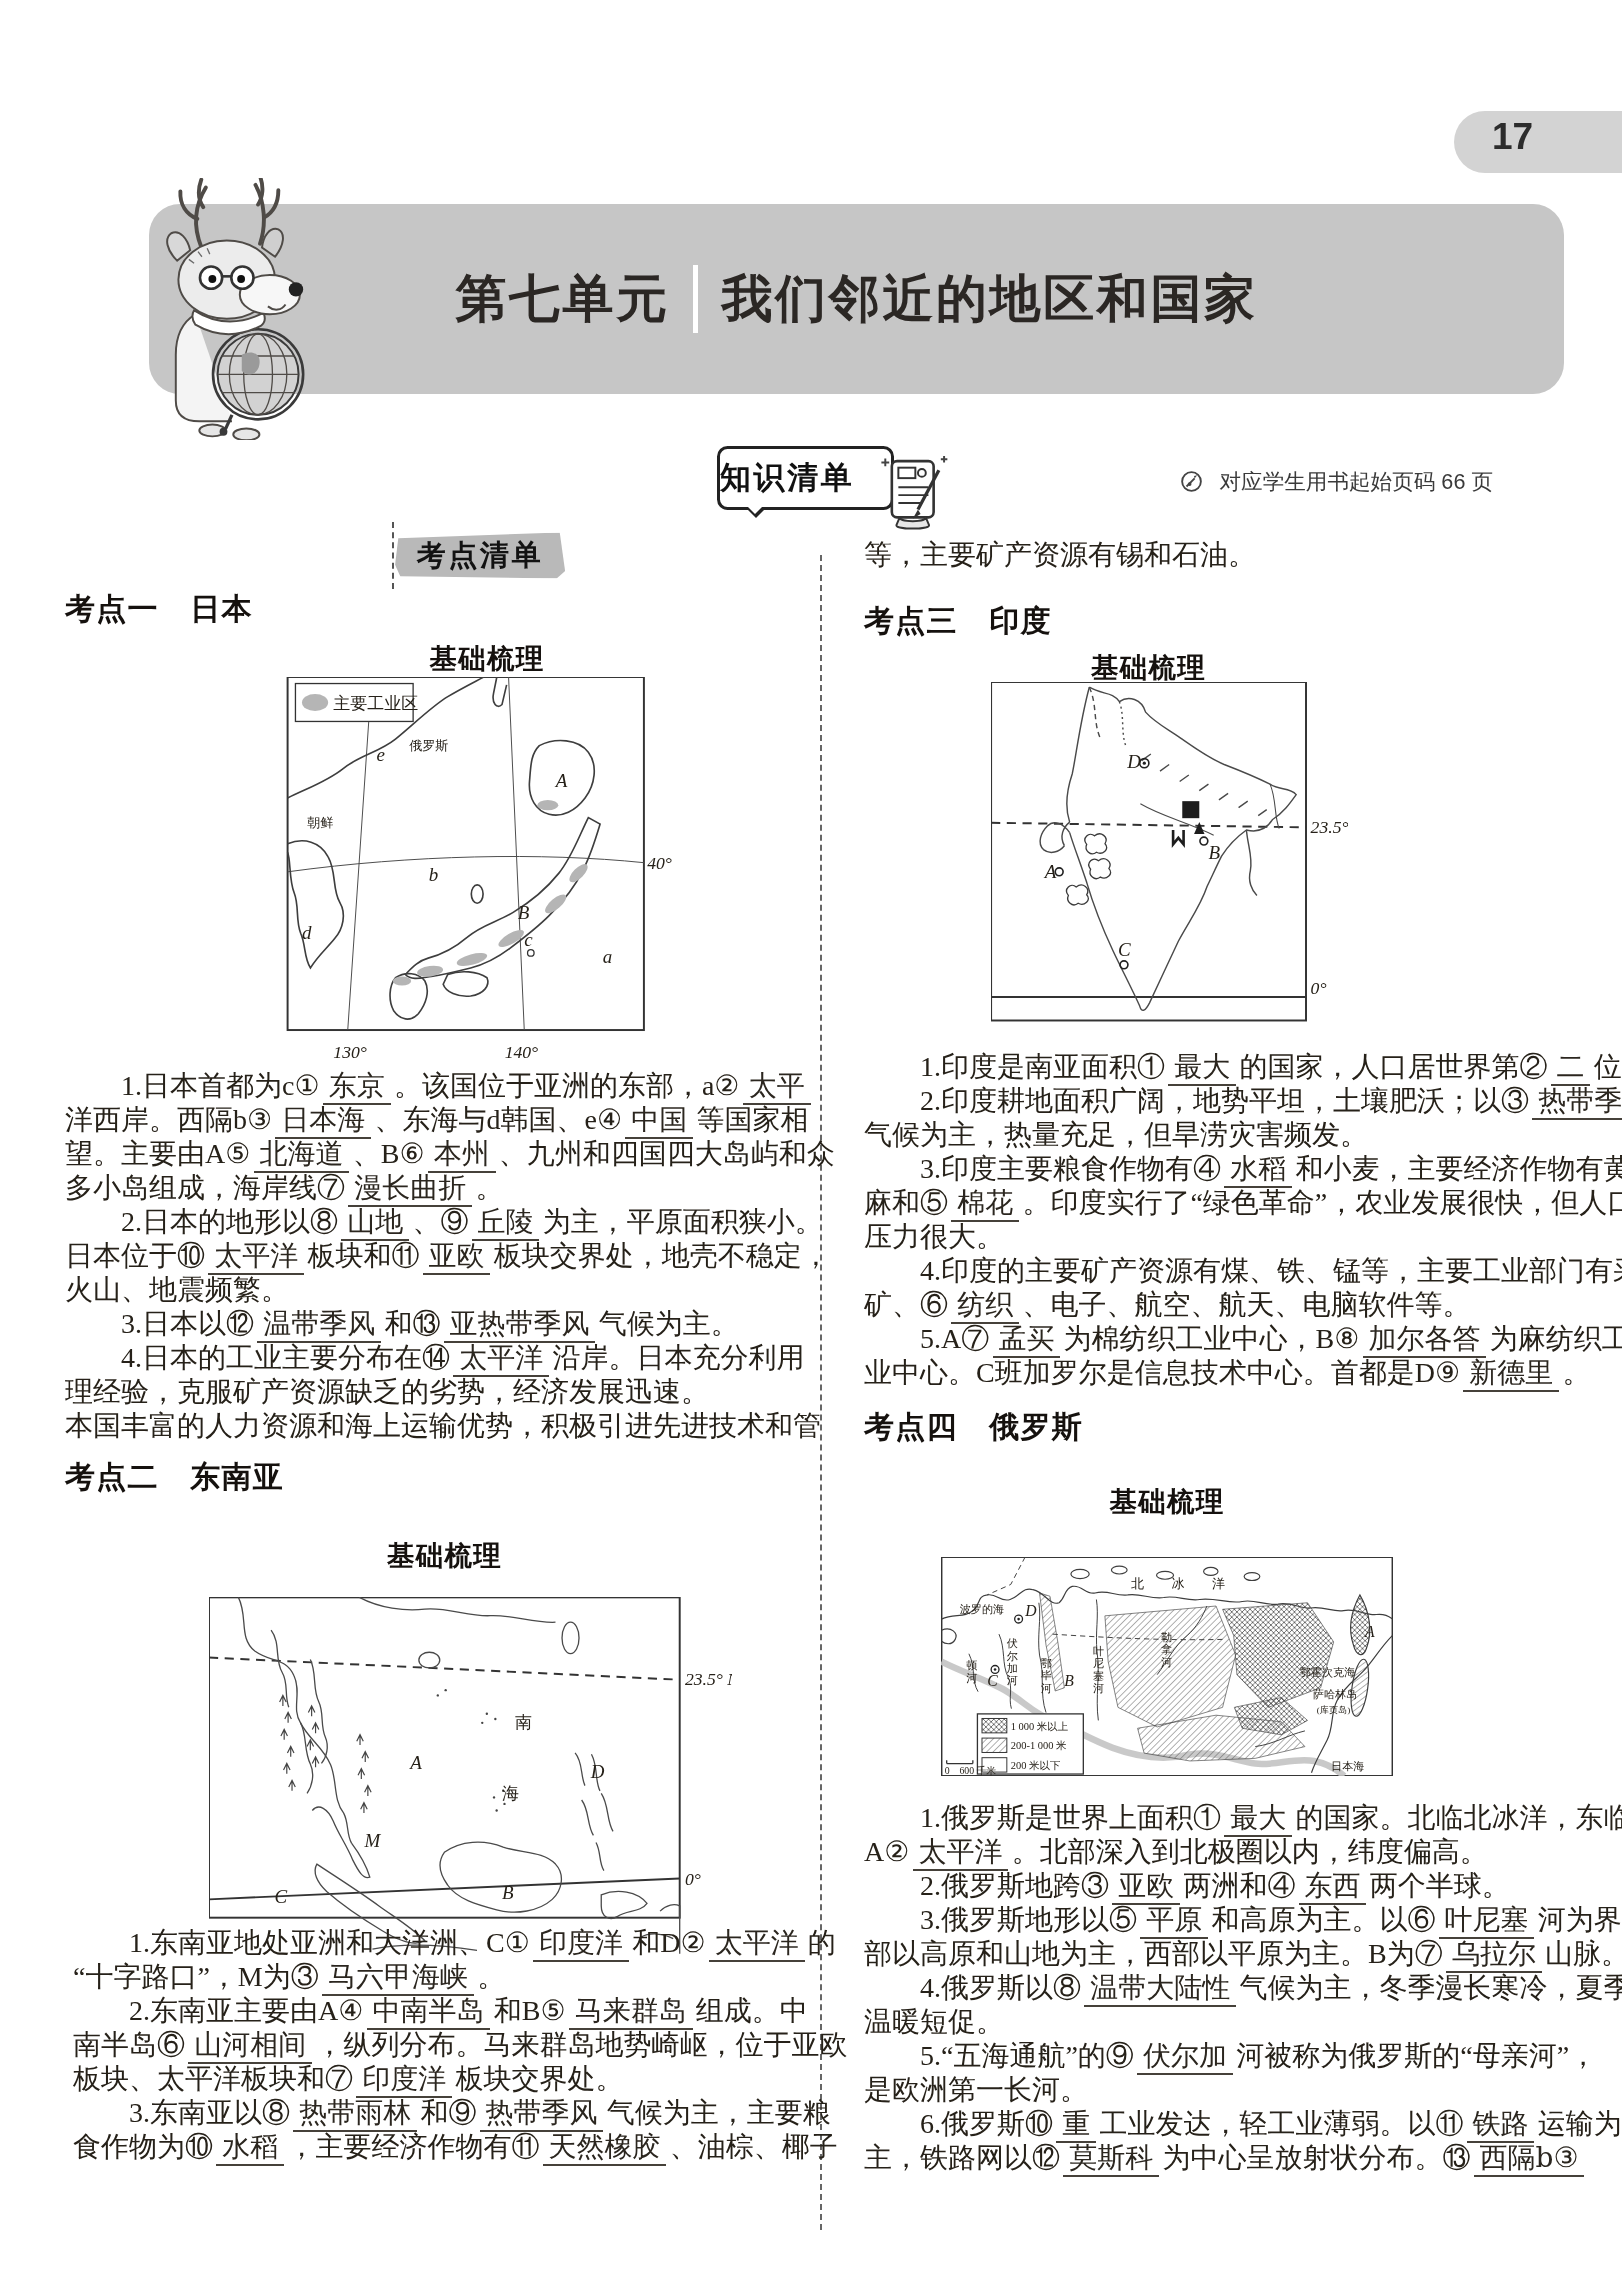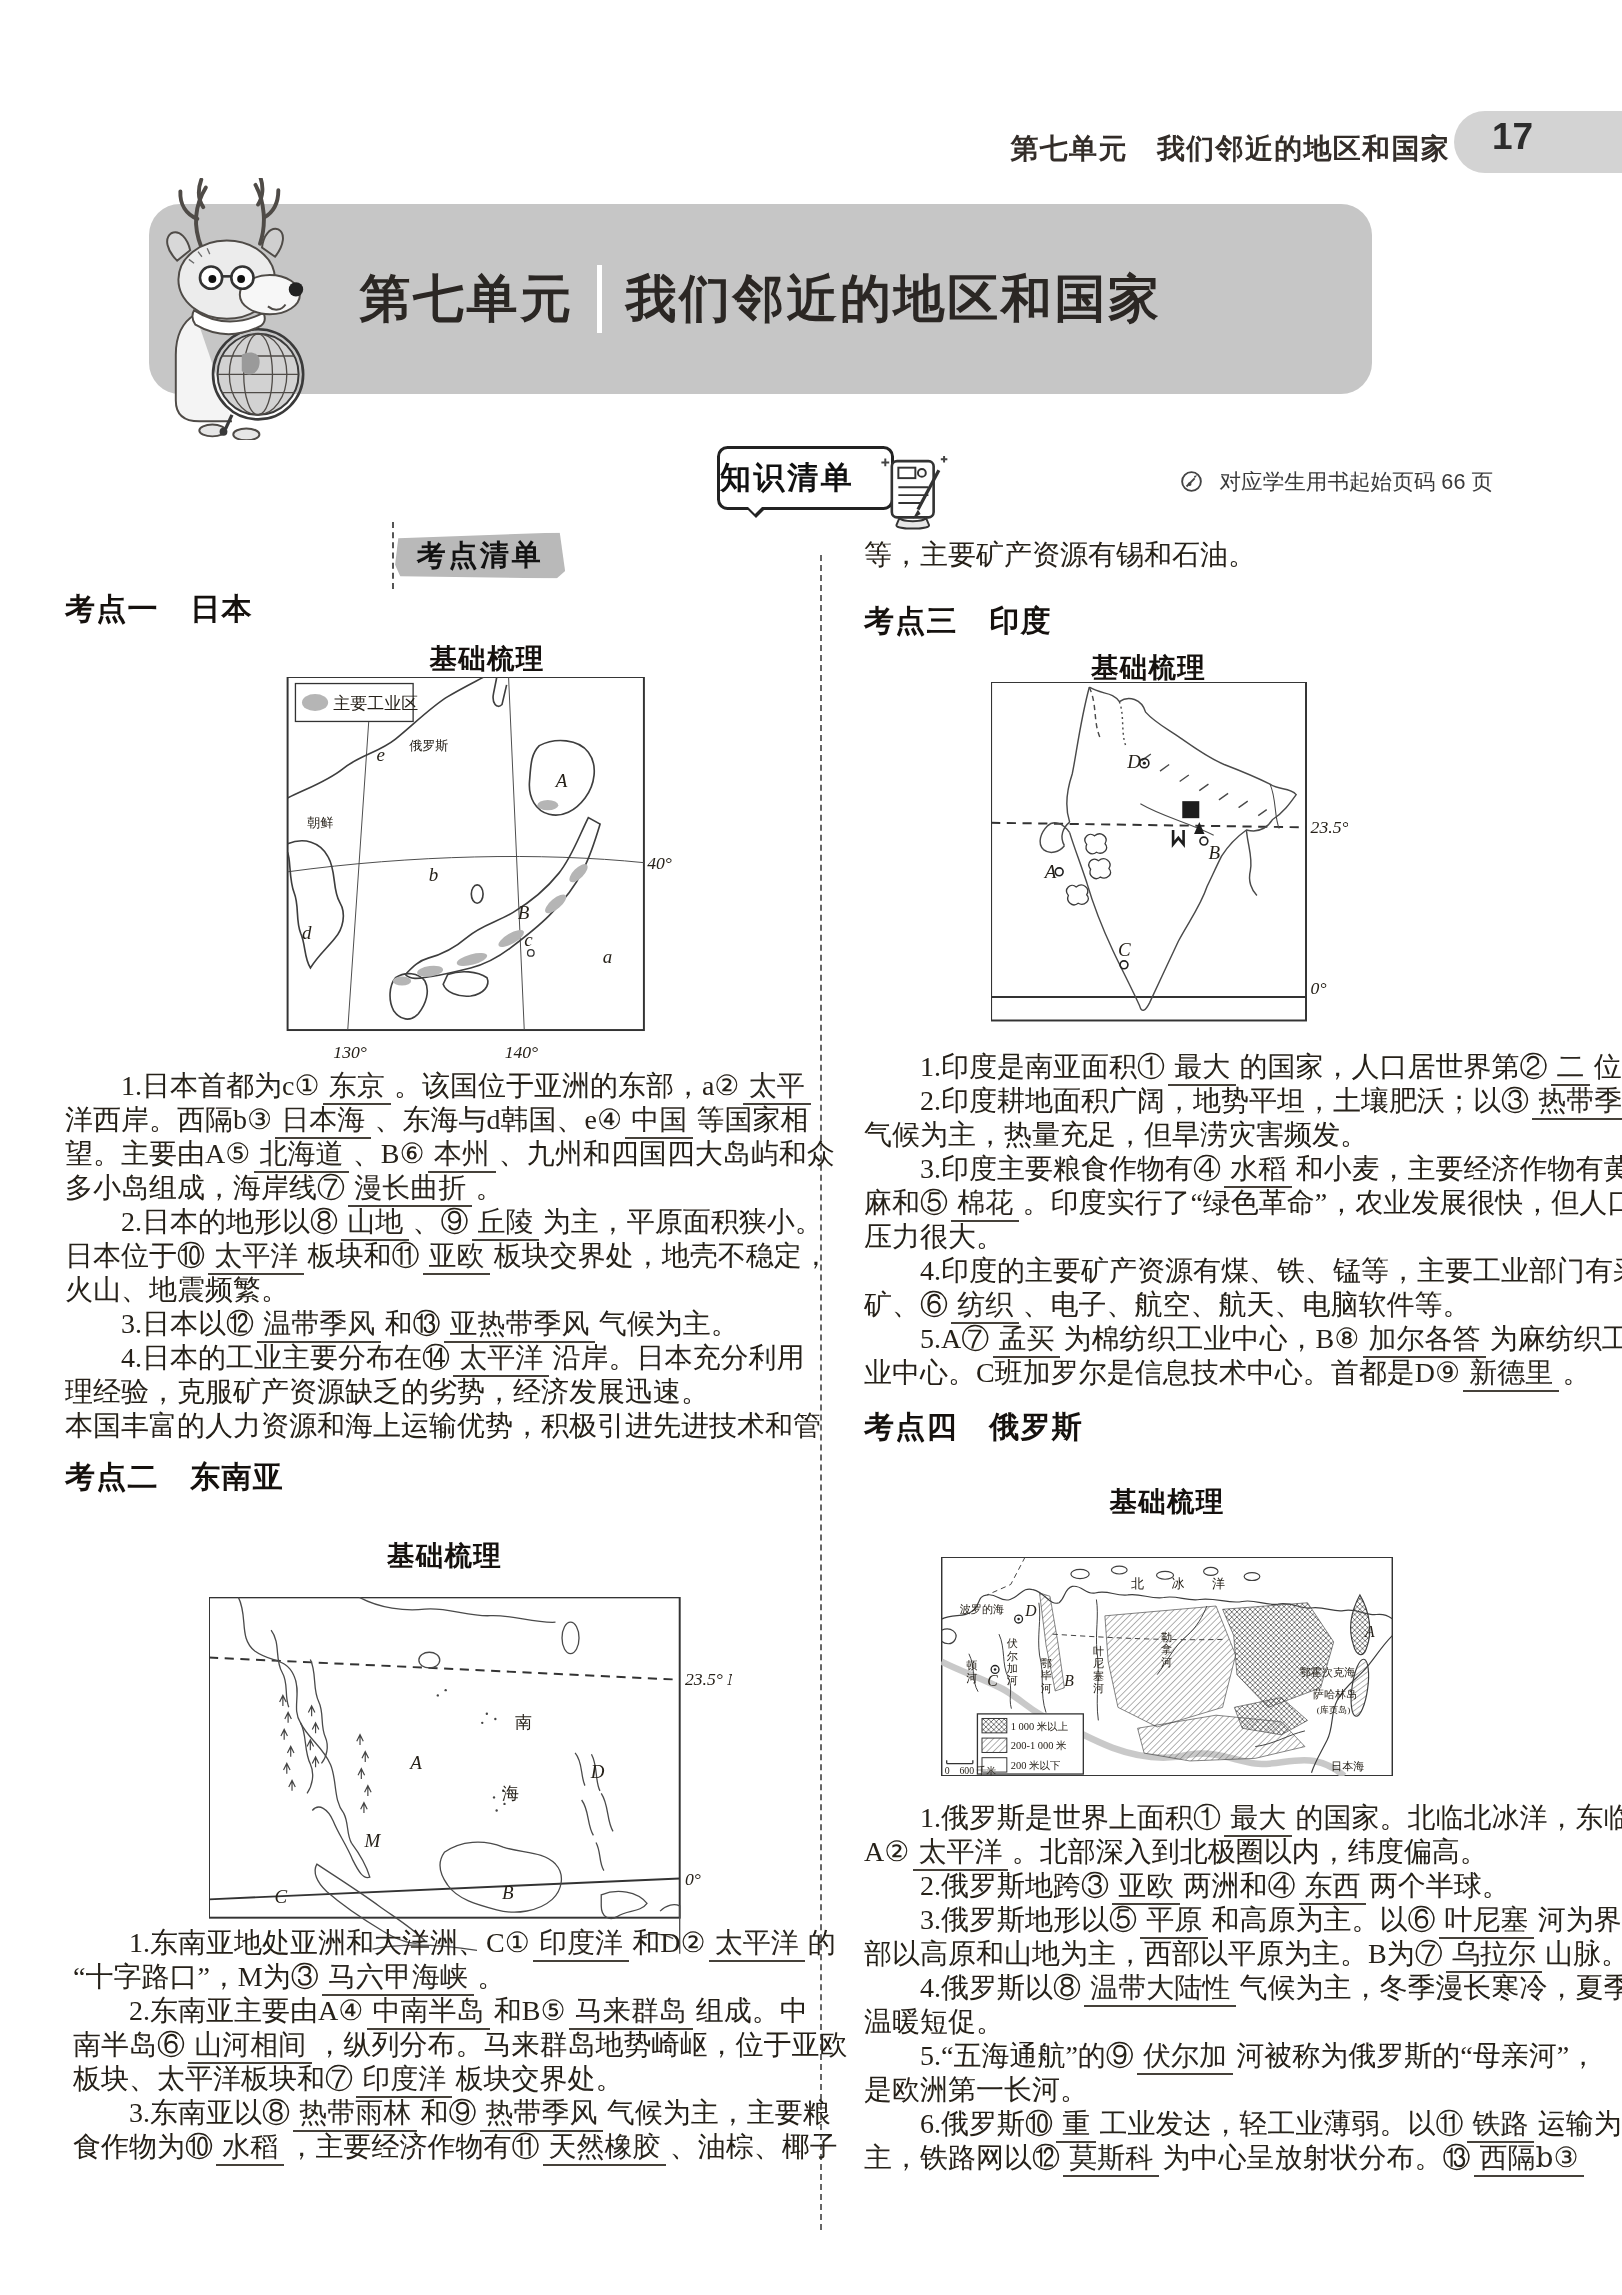--- a/index.html
+++ b/index.html
@@ -8,21 +8,21 @@
   .abs{position:absolute;}
 
   
   .hdr-title{position:absolute;top:130px;right:173px;font:700 28px "Liberation Sans",sans-serif;
              color:#332d29;letter-spacing:1.3px;}
   .hdr-badge{position:absolute;top:111px;left:1454px;width:169px;height:62px;background:#d3d3d3;
              border-radius:31px 0 0 31px;}
   .hdr-badge span{position:absolute;left:38px;top:5.2px;font:700 37px "Liberation Sans",sans-serif;color:#2c2c2c;}
 
   
-  .banner{position:absolute;left:149px;top:204px;width:1223px;height:190px;background:#c6c6c6;
+  .banner{position:absolute;left:149px;top:204px;width:1415px;height:190px;background:#c6c6c6;
           border-radius:31px;display:flex;align-items:center;justify-content:center;}
   .banner-inner{display:flex;align-items:center;font:700 51px "Liberation Sans",sans-serif;color:#2b2724;letter-spacing:2.6px;}
   .banner-vbar{display:inline-block;width:4.6px;height:68px;background:#ffffff;margin:0 23.6px;}
 
   
   .bubble{position:absolute;left:717px;top:446px;width:171px;height:58px;border:3.3px solid #222;
           border-radius:10.5px;background:#fff;display:flex;align-items:center;justify-content:flex-start;
           font:700 31px "Liberation Sans",sans-serif;letter-spacing:2.6px;color:#111;z-index:3;}
   .bubble:after{content:"";position:absolute;left:25px;bottom:-22px;border:11px solid transparent;border-top-color:#222;}
   .bubble:before{content:"";position:absolute;left:28px;bottom:-14.4px;border:7.9px solid transparent;border-top-color:#fff;z-index:4;}
@@ -54,21 +54,20 @@
   .mt{font-size:26px;}
   .ml{font-size:29px;font-style:italic;}
   .msmall{font-size:20px;}
   .deg{font-size:27px;font-style:italic;}
 </style>
 </head>
 <body>
 
 <div class="page">
 
-  <div class="hdr-title">第七单元　我们邻近的地区和国家</div>
   <div class="hdr-badge">
     <span>17</span>
   </div>
 
   <div class="banner">
     <div class="banner-inner">
       <span>第七单元</span>
       <span class="banner-vbar"></span>
       <span>我们邻近的地区和国家</span>
     </div>

